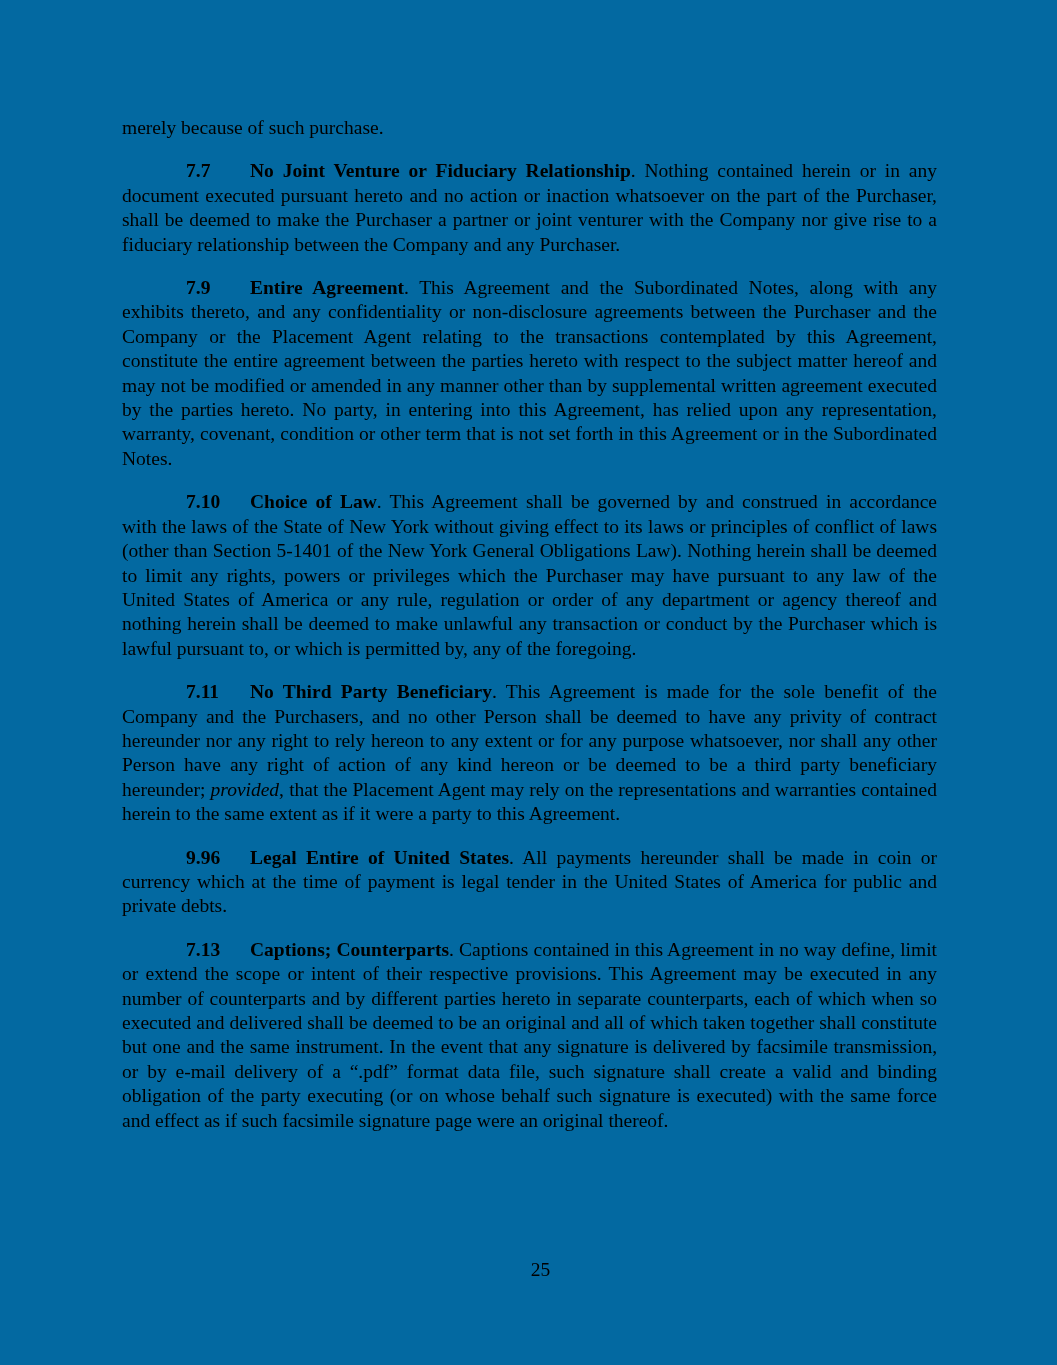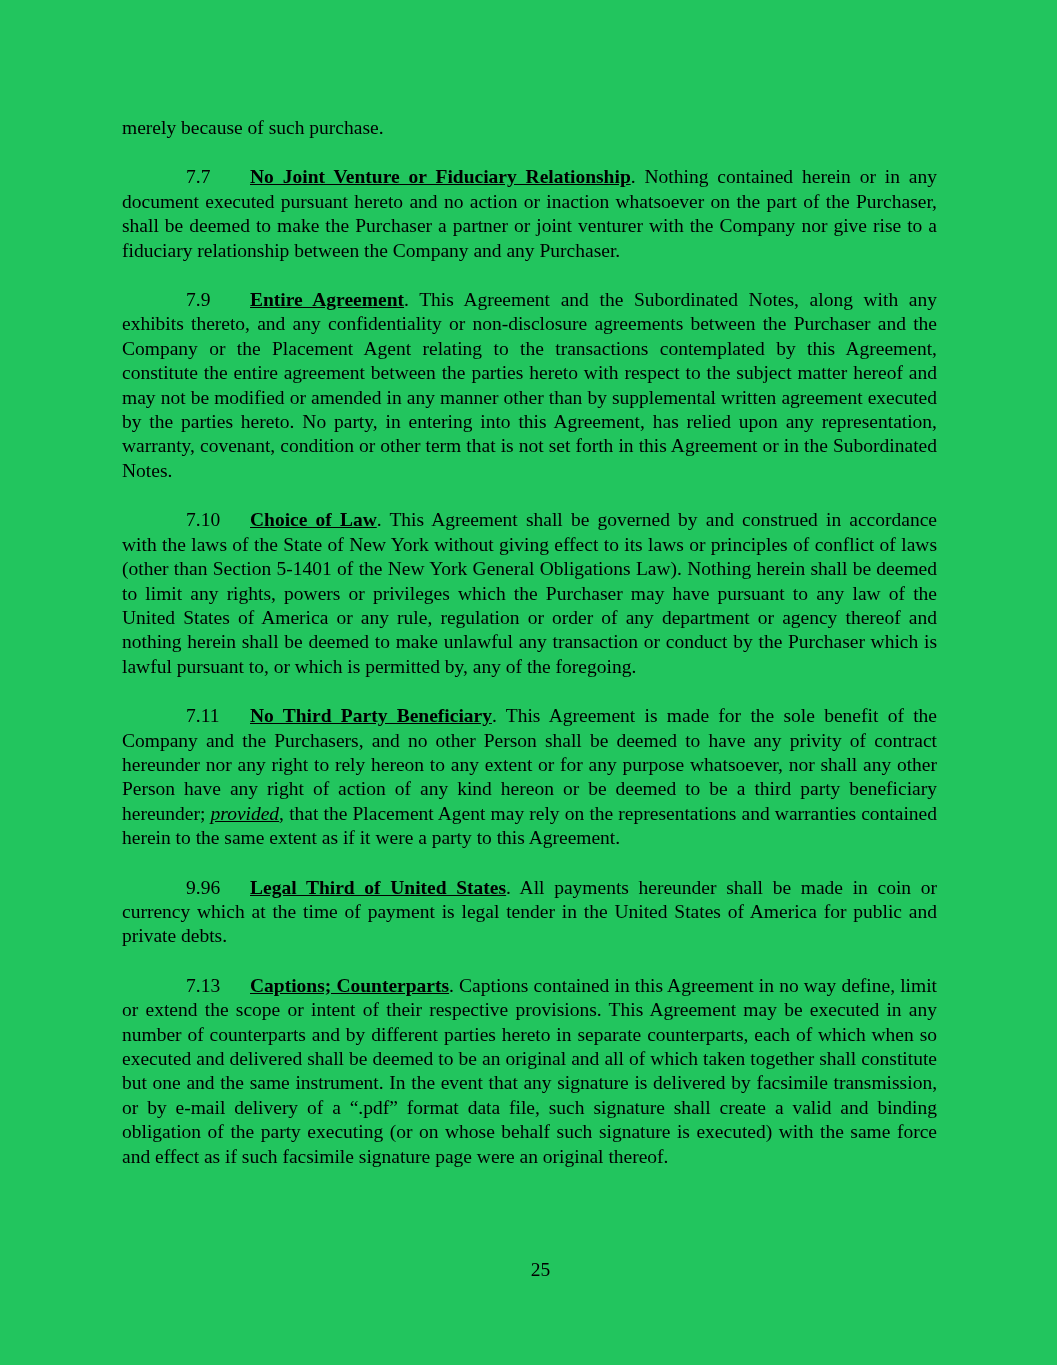--- a/index.html
+++ b/index.html
@@ -1,21 +1,21 @@
 <!DOCTYPE html>
 <html><head>
 <meta charset="utf-8">
 <style>
   html, body { margin: 0; padding: 0; background: #e8e8e8; }
   .page {
     position: relative;
     width: 1057px;
     height: 1365px;
     margin: 0 auto;
-    background: #22c55e;
+    background: #0369a1;
     overflow: hidden;
     color: #000;
   }
   .content {
     position: absolute;
     left: 122px;
     top: 116px;
     width: 815px;
     font-family: "Liberation Serif", serif;
     font-size: 19.5px;
@@ -23,60 +23,58 @@
     text-align: justify;
   }
   p.para {
     margin: 0 0 19px 0;
     text-indent: 64px;
   }
   p.para.cont {
     text-indent: 0;
   }
   .num {
-    font-weight: normal;
+    font-weight: bold;
     display: inline-block;
     width: 64px;
     text-indent: 0;
-    margin-top: 6px;
   }
   .hd {
     font-weight: bold;
-    text-decoration: underline;
   }
   .pageno {
     position: absolute;
     top: 1258px;
     left: 12px;
     width: 1057px;
     text-align: center;
     font-family: "Liberation Serif", serif;
     font-size: 19.5px;
     line-height: 24.4px;
     color: #000;
   }
-  em { font-style: italic; text-decoration: underline; }
+  em { font-style: italic; }
 </style>
 </head>
 <body>
 
 <div class="page">
   <div class="content">
 
     <p class="para cont"><span>merely because of such purchase.</span></p>
 
     <p class="para"><span class="num">7.7</span><span class="hd">No Joint Venture or Fiduciary Relationship</span><span>. Nothing contained herein or in any document executed pursuant hereto and no action or inaction whatsoever on the part of the Purchaser, shall be deemed to make the Purchaser a partner or joint venturer with the Company nor give rise to a fiduciary relationship between the Company and any Purchaser.</span></p>
 
 
     <p class="para"><span class="num">7.9</span><span class="hd">Entire Agreement</span><span>. This Agreement and the Subordinated Notes, along with any exhibits thereto, and any confidentiality or non-disclosure agreements between the Purchaser and the Company or the Placement Agent relating to the transactions contemplated by this Agreement, constitute the entire agreement between the parties hereto with respect to the subject matter hereof and may not be modified or amended in any manner other than by supplemental written agreement executed by the parties hereto. No party, in entering into this Agreement, has relied upon any representation, warranty, covenant, condition or other term that is not set forth in this Agreement or in the Subordinated Notes.</span></p>
 
     <p class="para"><span class="num">7.10</span><span class="hd">Choice of Law</span><span>. This Agreement shall be governed by and construed in accordance with the laws of the State of New York without giving effect to its laws or principles of conflict of laws (other than Section 5-1401 of the New York General Obligations Law). Nothing herein shall be deemed to limit any rights, powers or privileges which the Purchaser may have pursuant to any law of the United States of America or any rule, regulation or order of any department or agency thereof and nothing herein shall be deemed to make unlawful any transaction or conduct by the Purchaser which is lawful pursuant to, or which is permitted by, any of the foregoing.</span></p>
 
     <p class="para"><span class="num">7.11</span><span class="hd">No Third Party Beneficiary</span><span>. This Agreement is made for the sole benefit of the Company and the Purchasers, and no other Person shall be deemed to have any privity of contract hereunder nor any right to rely hereon to any extent or for any purpose whatsoever, nor shall any other Person have any right of action of any kind hereon or be deemed to be a third party beneficiary hereunder; </span><em>provided</em><span>, that the Placement Agent may rely on the representations and warranties contained herein to the same extent as if it were a party to this Agreement.</span></p>
 
-    <p class="para"><span class="num">9.96</span><span class="hd">Legal Third of United States</span><span>. All payments hereunder shall be made in coin or currency which at the time of payment is legal tender in the United States of America for public and private debts.</span></p>
+    <p class="para"><span class="num">9.96</span><span class="hd">Legal Entire of United States</span><span>. All payments hereunder shall be made in coin or currency which at the time of payment is legal tender in the United States of America for public and private debts.</span></p>
 
     <p class="para"><span class="num">7.13</span><span class="hd">Captions; Counterparts</span><span>. Captions contained in this Agreement in no way define, limit or extend the scope or intent of their respective provisions. This Agreement may be executed in any number of counterparts and by different parties hereto in separate counterparts, each of which when so executed and delivered shall be deemed to be an original and all of which taken together shall constitute but one and the same instrument. In the event that any signature is delivered by facsimile transmission, or by e-mail delivery of a “.pdf” format data file, such signature shall create a valid and binding obligation of the party executing (or on whose behalf such signature is executed) with the same force and effect as if such facsimile signature page were an original thereof.</span></p>
 
   </div>
 
   <div class="pageno">25</div>
 </div>
 
 </body></html>

